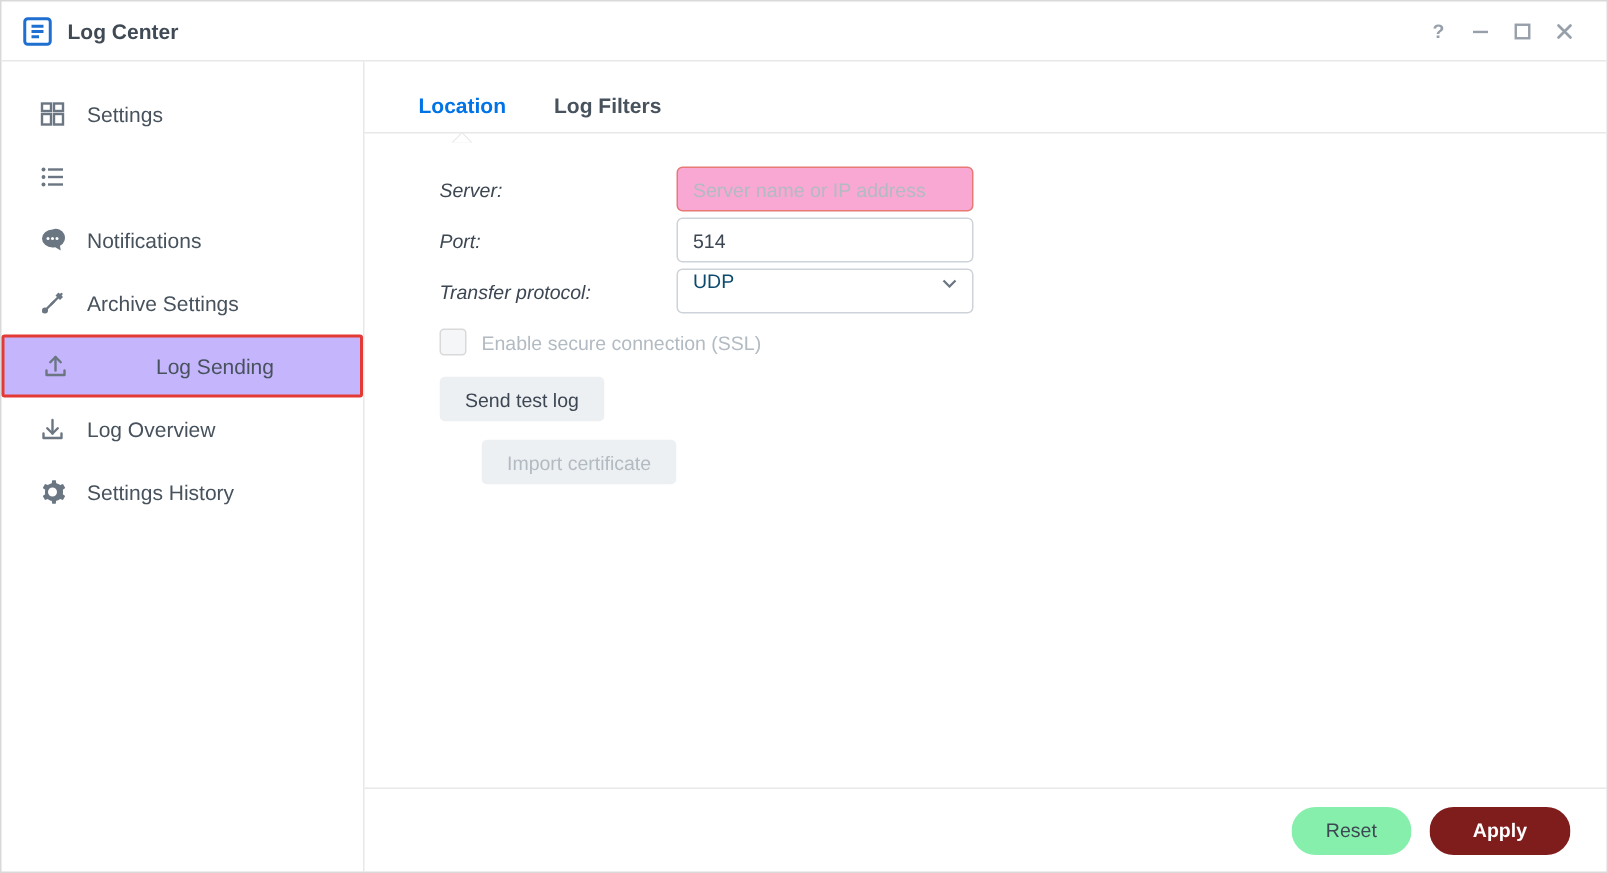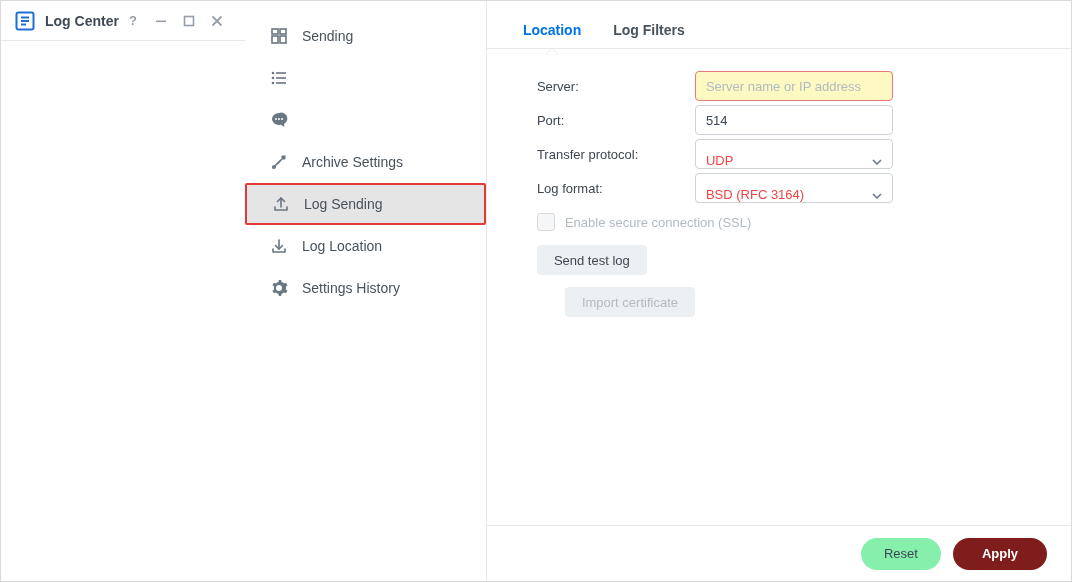--- a/index.html
+++ b/index.html
@@ -1,28 +1,28 @@
 <!DOCTYPE html>
 <html><head>
 <meta charset="utf-8">
 <style>
   * { box-sizing: border-box; margin: 0; padding: 0; font-family: -apple-system, BlinkMacSystemFont, "Segoe UI", Helvetica, Arial, sans-serif; }
   html, body { width: 1072px; height: 582px; background: #fff; overflow: hidden; }
-  .window { width: 1072px; height: 582px; display: flex; flex-direction: row; border: 1px solid #d9d9d9; }
+  .window { width: 1072px; height: 582px; display: flex; flex-direction: column; border: 1px solid #d9d9d9; }
   .titlebar { height: 40px; display: flex; align-items: center; padding: 0 14px; border-bottom: 1px solid #e8e8e8; }
   .titlebar .app-icon { width: 20px; height: 20px; margin-right: 10px; }
   .titlebar .app-title { font-size: 14px; font-weight: 600; color: #404a55; flex: 0 0 auto; }
   .titlebar .spacer { flex: 1; }
   .title-ctl { width: 28px; height: 28px; display: flex; align-items: center; justify-content: center; color: #97a0aa; cursor: pointer; }
   .title-ctl svg { display: block; }
   .body { flex: 1; display: flex; min-height: 0; }
   .sidebar { width: 242px; border-right: 1px solid #e8e8e8; padding-top: 14px; }
   .sidebar-item { height: 42px; display: flex; align-items: center; padding-left: 25px; cursor: pointer; color: #47525d; font-size: 14px; position: relative; }
   .sidebar-item .sb-icon { width: 18px; height: 18px; margin-right: 14px; color: #6b7683; flex: 0 0 auto; display:flex; align-items:center; justify-content:center;}
-  .sidebar-item.sel { background: #e5e5e5; }
+  .sidebar-item.sel { background: #c4b5fd; gap: 44px; }
   .sidebar-item .sb-label { flex: 1; }
   .highlight-box { border: 2px solid #e33a35; border-radius: 2px; }
   .main { flex: 1; display: flex; flex-direction: column; min-height: 0; }
   .tabs { display: flex; align-items: flex-end; padding: 14px 20px 0 20px; height: 48px; border-bottom: 1px solid #e8e8e8; }
   .tab { padding: 8px 16px 10px 16px; font-size: 14px; font-weight: 600; color: #47525d; cursor: pointer; position: relative; text-align: center; }
   .tab.active { color: #0073e6; }
   .tab.active::after { content: ""; position: absolute; left: 0; right: 0; bottom: -1px; height: 0; }
   .tab.active.pointer::after {
     content: ""; position: absolute; left: 50%; bottom: -7px; transform: translateX(-50%);
     width: 0; height: 0; border-left: 7px solid transparent; border-right: 7px solid transparent; border-bottom: 7px solid #e8e8e8;
@@ -34,25 +34,25 @@
   }
   .content { flex: 1; padding: 20px 22px; overflow: auto; }
   .row { display: flex; align-items: center; margin-bottom: 14px; }
   .checkbox { width: 18px; height: 18px; border: 1px solid #0073e6; border-radius: 3px; display: flex; align-items: center; justify-content: center; margin-right: 10px; cursor: pointer; }
   .checkbox svg { display: block; }
   .checkbox.disabled { border-color: #d9d9d9; background: #f5f6f7; cursor: default; }
   .check-label { font-size: 13px; color: #3d4753; }
   .check-label.disabled { color: #b2bac2; }
   .form-block { padding-left: 28px; }
   .form-row { display: flex; align-items: center; height: 34px; margin-bottom: 0; }
-  .form-label { width: 158px; font-size: 13px; color: #3d4753; }
+  .form-label { width: 158px; font-size: 13px; color: #3d4753; font-style: italic; }
   .text-input { width: 198px; height: 30px; border: 1px solid #cdd3d9; border-radius: 4px; padding: 0 10px; font-size: 13px; color: #3d4753; outline: none; }
-  .text-input.invalid { border-color: #e87a76; background: #fef9c3; }
+  .text-input.invalid { border-color: #e87a76; background: #f9a8d4; }
   .text-input::placeholder { color: #b2bac2; }
-  .select { width: 198px; height: 30px; border: 1px solid #cdd3d9; border-radius: 4px; padding: 0 10px; font-size: 13px; color: #ef4444; display: flex; align-items: flex-end; justify-content: space-between; cursor: pointer; background: #fff; gap: 43px; }
+  .select { width: 198px; height: 30px; border: 1px solid #cdd3d9; border-radius: 4px; padding: 0 10px; font-size: 13px; color: #0c4a6e; display: flex; align-items: flex-start; justify-content: space-between; cursor: pointer; background: #fff; gap: 43px; }
   .select .caret { color: #6b7683; }
   .btn { height: 30px; padding: 0 16px; border: 1px solid transparent; border-radius: 4px; font-size: 13px; cursor: pointer; display: inline-flex; align-items: center; }
   .btn.secondary { background: #edf0f2; color: #3d4753; }
   .btn.secondary.disabled { color: #b2bac2; cursor: default; }
   .footer { height: 56px; border-top: 1px solid #e8e8e8; display: flex; align-items: center; justify-content: flex-end; padding: 0 24px; gap: 12px; }
   .btn.pill-reset { background: #86efac; color: #3d4753; border-radius: 16px; height: 32px; padding: 0 22px; }
   .btn.pill-apply { background: #7f1d1d; color: #fff; border-radius: 16px; height: 32px; padding: 0 28px; font-weight: 600; }
 </style>
 </head>
 <body>
@@ -97,21 +97,21 @@
     <div class="sidebar">
       <div class="sidebar-item">
         <span class="sb-icon">
           <svg width="18" height="18" viewBox="0 0 18 18" fill="none" stroke="#6b7683" stroke-width="1.6">
               <rect x="2" y="2" width="6" height="5"></rect>
               <rect x="10" y="2" width="6" height="5"></rect>
               <rect x="2" y="9" width="6" height="7"></rect>
               <rect x="10" y="9" width="6" height="7"></rect>
             </svg>
         </span>
-        <span class="sb-label">Sending</span>
+        <span class="sb-label">Settings</span>
       </div>
       <div class="sidebar-item">
         <span class="sb-icon">
           <svg width="18" height="18" viewBox="0 0 18 18" fill="#6b7683">
               <circle cx="3" cy="4" r="1.3"></circle>
               <rect x="6" y="3.2" width="10" height="1.6"></rect>
               <circle cx="3" cy="9" r="1.3"></circle>
               <rect x="6" y="8.2" width="10" height="1.6"></rect>
               <circle cx="3" cy="14" r="1.3"></circle>
               <rect x="6" y="13.2" width="10" height="1.6"></rect>
@@ -120,20 +120,21 @@
       </div>
       <div class="sidebar-item">
         <span class="sb-icon">
           <svg width="18" height="18" viewBox="0 0 18 18" fill="#6b7683">
               <path d="M9 2a7 6 0 1 0 0 12c.6 0 1.2-.06 1.8-.18L14.5 16l-.5-3.1A6 6 0 0 0 9 2z"></path>
               <circle cx="6" cy="8" r="1" fill="#fff"></circle>
               <circle cx="9" cy="8" r="1" fill="#fff"></circle>
               <circle cx="12" cy="8" r="1" fill="#fff"></circle>
             </svg>
         </span>
+        <span class="sb-label">Notifications</span>
       </div>
       <div class="sidebar-item">
         <span class="sb-icon">
           <svg width="18" height="18" viewBox="0 0 18 18" fill="none" stroke="#6b7683" stroke-width="1.6" stroke-linecap="round">
               <path d="M3 15 L10 8"></path>
               <path d="M15 3 L8 10"></path>
               <path d="M13 2l3 3-2 2-3-3z" fill="#6b7683" stroke="none"></path>
               <circle cx="4" cy="14" r="2" fill="#6b7683" stroke="none"></circle>
             </svg>
         </span>
@@ -150,21 +151,21 @@
         <span class="sb-label">Log Sending</span>
       </div>
       <div class="sidebar-item">
         <span class="sb-icon">
           <svg width="18" height="18" viewBox="0 0 18 18" fill="none" stroke="#6b7683" stroke-width="1.6" stroke-linecap="round" stroke-linejoin="round">
               <path d="M9 3v9"></path>
               <path d="M5.5 8.5L9 12l3.5-3.5"></path>
               <path d="M3 12v3h12v-3"></path>
             </svg>
         </span>
-        <span class="sb-label">Log Location</span>
+        <span class="sb-label">Log Overview</span>
       </div>
       <div class="sidebar-item">
         <span class="sb-icon">
           <svg width="18" height="18" viewBox="0 0 18 18" fill="#6b7683">
               <path d="M9 6a3 3 0 1 0 0 6 3 3 0 0 0 0-6zm7 3c0 .5-.05 1-.14 1.5l1.6 1.2-1.5 2.6-1.9-.7c-.8.6-1.7 1.1-2.6 1.3l-.3 2H8.8l-.3-2c-1-.2-1.9-.7-2.6-1.3l-1.9.7-1.5-2.6 1.6-1.2C4.05 10 4 9.5 4 9s.05-1 .14-1.5L2.5 6.3 4 3.7l1.9.7c.8-.6 1.7-1.1 2.6-1.3l.3-2h2.4l.3 2c1 .2 1.9.7 2.6 1.3l1.9-.7 1.5 2.6-1.6 1.2c.09.5.14 1 .14 1.5z"></path>
             </svg>
         </span>
         <span class="sb-label">Settings History</span>
       </div>
     </div>
@@ -195,31 +196,20 @@
             <span class="form-label">Transfer protocol:</span>
             <div class="select">
               <span>UDP</span>
               <span class="caret">
                 <svg width="10" height="6" viewBox="0 0 10 6">
                     <path d="M1 1l4 4 4-4" fill="none" stroke="#6b7683" stroke-width="1.5"></path>
                   </svg>
               </span>
             </div>
           </div>
-          <div class="form-row">
-            <span class="form-label">Log format:</span>
-            <div class="select">
-              <span>BSD (RFC 3164)</span>
-              <span class="caret">
-                <svg width="10" height="6" viewBox="0 0 10 6">
-                    <path d="M1 1l4 4 4-4" fill="none" stroke="#6b7683" stroke-width="1.5"></path>
-                  </svg>
-              </span>
-            </div>
-          </div>
 
           <div class="row" style="margin-top:8px;">
             <span class="checkbox disabled"></span>
             <span class="check-label disabled">Enable secure connection (SSL)</span>
           </div>
 
           <div class="row" style="margin-top:6px; padding-left:0;">
             <button class="btn secondary">
               <span>Send test log</span>
             </button>

